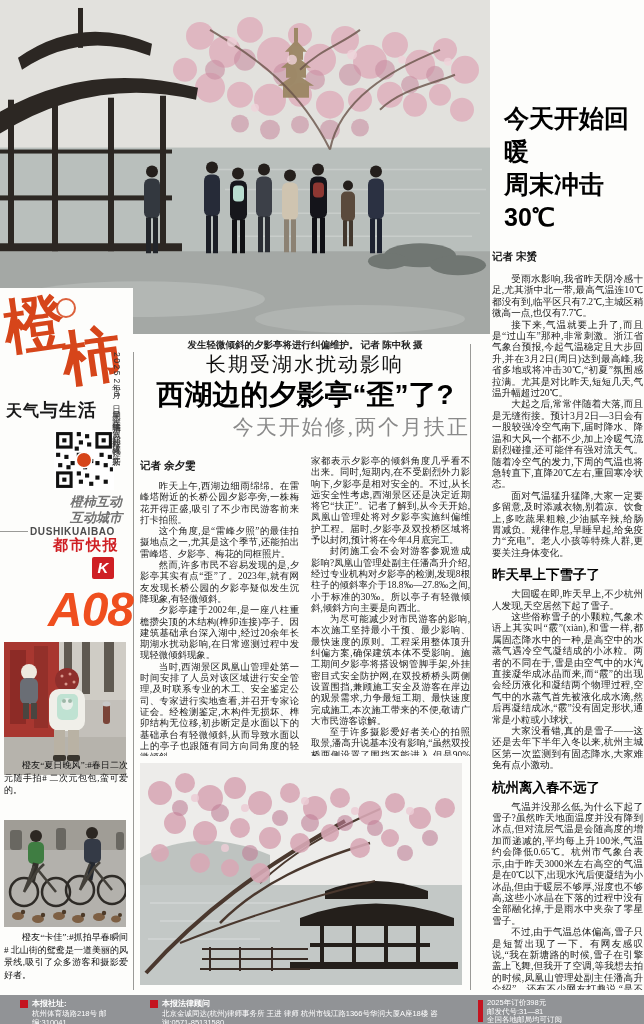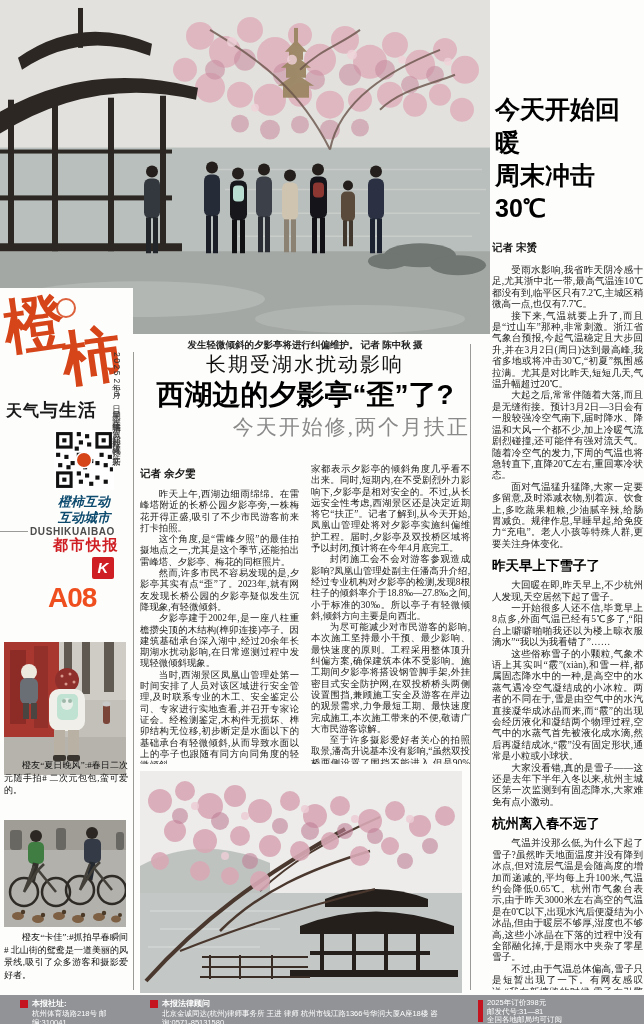--- a/index.html
+++ b/index.html
@@ -23,63 +23,63 @@
   .logo .lc{position:absolute;font-family:"DejaVu Serif",serif;font-weight:900;color:#d6451a;
             font-size:60px;transform:rotate(-8deg);line-height:1;}
   .logo .lc1{left:4px;top:2px;}
   .logo .lc2{left:62px;top:34px;}
   .logo .seal{position:absolute;left:56px;top:6px;width:16px;height:16px;border:2px solid #d6451a;
               border-radius:50%;opacity:.85;}
   .section-title{position:absolute;left:6px;top:398px;white-space:nowrap;}
   .section-title .big{font-size:16px;font-weight:700;letter-spacing:1px;}
   .section-title .small{font-size:18px;font-weight:700;letter-spacing:1px;}
   .qr{position:absolute;left:54px;top:430px;width:60px;height:60px;}
-  .interact{position:absolute;left:46px;top:494px;width:76px;text-align:center;
-            font:italic 700 13px/15.5px "Liberation Serif",serif;color:#0c4a6e;}
+  .interact{position:absolute;left:46px;top:494px;width:76px;text-align:right;
+            font:italic 700 13px/15.5px "Liberation Serif",serif;color:#737373;}
   .brand-rule{position:absolute;left:0;top:531px;width:28px;height:1px;background:#9a9a97;}
   .brand-latin{position:absolute;left:30px;top:526px;font-size:10px;font-weight:700;
                letter-spacing:.6px;color:#4c4c4c;}
   .brand-cn{position:absolute;left:53px;top:536px;font-size:15px;font-weight:900;
             color:#cf1f24;letter-spacing:1.5px;}
   .k-logo{position:absolute;left:92px;top:557px;width:22px;height:22px;background:#cf1f24;
           color:#fff;font:italic 900 15px/22px "Liberation Sans",sans-serif;text-align:center;
           border-radius:2px;}
-  .page-num{position:absolute;left:48px;top:582px;font-size:28px;font-weight:900;
-            color:#ef4f1f;letter-spacing:-1px;font-family:"Liberation Sans",sans-serif;}
+  .page-num{position:absolute;left:48px;top:582px;font-size:48px;font-weight:900;
+            color:#ef4f1f;letter-spacing:-1px;font-family:"Liberation Sans",sans-serif;font-style:italic;}
   .date-vertical{position:absolute;left:111px;top:352px;height:292px;writing-mode:vertical-rl;
                  font-size:8.5px;letter-spacing:1.5px;color:#333;}
 
   .side-photo{position:absolute;left:4px;width:122px;overflow:hidden;}
   #sp1{top:642px;height:133px;}
   #sp2{top:820px;height:107px;}
   .side-photo svg{display:block;width:100%;height:100%;}
   .side-caption{position:absolute;left:4px;width:124px;font:9px/12.5px "Liberation Serif",serif;
                 text-align:justify;text-indent:2em;color:#111;}
   #sc1{top:759px;}
   #sc2{top:931px;}
 
   
   .center{position:absolute;left:140px;top:352px;width:330px;}
   .kicker{text-align:center;font:20px/24px "Liberation Serif",serif;color:#111;letter-spacing:2px;}
   .headline{text-align:center;font-weight:900;font-size:28px;line-height:34px;letter-spacing:0;
             margin-top:2px;color:#000;}
   .subline{text-align:right;font:21px/26px "Liberation Serif",serif;color:#8a8a8a;
            letter-spacing:2px;margin-top:2px;}
-  .cols{display:flex;gap:12px;margin-top:24px;height:300px;overflow:hidden;}
+  .cols{display:flex;gap:12px;margin-top:16px;height:300px;overflow:hidden;}
   .col{width:159px;}
   .byline{font:700 10.5px/14px "Liberation Sans",sans-serif;margin:2px 0 9px;}
   .col p, .wbody p{margin:0;text-align:justify;}
   .col p.t-p{font:9.4px/11.3px "Liberation Serif",serif;text-indent:2em;}
   .col p.t-cont{font:9.4px/11.3px "Liberation Serif",serif;text-indent:0;}
   .center-photo{margin-top:7px;width:322px;height:222px;overflow:hidden;}
   .center-photo svg{display:block;width:100%;height:100%;}
 
   
   .weather{position:absolute;left:492px;top:90px;width:151px;height:900px;overflow:hidden;}
-  .weather h1{margin:3px;font-size:25px;line-height:33px;font-weight:900;letter-spacing:0;color:#000;}
+  .weather h1{margin:12px;font-size:25px;line-height:33px;font-weight:900;letter-spacing:0;color:#000;}
   .weather .byline{margin:16px 0 10px;font:700 10.5px/13px "Liberation Sans",sans-serif;}
   .wbody p.t-p{font:9.6px/11.4px "Liberation Serif",serif;text-indent:2em;}
   .wbody p.t-h{font:900 13.5px/16px "Liberation Sans",sans-serif;text-indent:0;
                margin:9px 0 5px;color:#000;}
 
   
   .footer{position:absolute;left:0;top:995px;width:644px;height:29px;background:#919396;color:#fff;}
   .fgroup{position:absolute;top:4px;display:flex;gap:4px;}
   #fg1{left:20px;width:120px;}
   #fg2{left:150px;width:300px;}
@@ -522,21 +522,20 @@
     <h1><span>今天开始回暖</span><br><span>周末冲击30℃</span></h1>
     <div class="byline">记者 宋赟</div>
     <div class="wbody">
 
     <p class="t-p">受雨水影响,我省昨天阴冷感十足,尤其浙中北一带,最高气温连10℃都没有到,临平区只有7.2℃,主城区稍微高一点,也仅有7.7℃。</p>
         <p class="t-p">接下来,气温就要上升了,而且是“过山车”那种,非常刺激。浙江省气象台预报,今起气温稳定且大步回升,并在3月2日(周日)达到最高峰,我省多地或将冲击30℃,“初夏”氛围感拉满。尤其是对比昨天,短短几天,气温升幅超过20℃。</p>
         <p class="t-p">大起之后,常常伴随着大落,而且是无缝衔接。预计3月2日—3日会有一股较强冷空气南下,届时降水、降温和大风一个都不少,加上冷暖气流剧烈碰撞,还可能伴有强对流天气。随着冷空气的发力,下周的气温也将急转直下,直降20℃左右,重回寒冷状态。</p>
         <p class="t-p">面对气温猛升猛降,大家一定要多留意,及时添减衣物,别着凉。饮食上,多吃蔬果粗粮,少油腻辛辣,给肠胃减负。规律作息,早睡早起,给免疫力“充电”。老人小孩等特殊人群,更要关注身体变化。</p>
         <p class="t-h">昨天早上下雪子了</p>
         <p class="t-p">大回暖在即,昨天早上,不少杭州人发现,天空居然下起了雪子。</p>
-        <p class="t-p">一开始很多人还不信,毕竟早上8点多,外面气温已经有5℃多了,“阳台上噼噼啪啪我还以为楼上晾衣服滴水”“我以为我看错了”……</p>
         <p class="t-p">这些俗称雪子的小颗粒,气象术语上其实叫“霰”(xiàn),和雪一样,都属固态降水中的一种,是高空中的水蒸气遇冷空气凝结成的小冰粒。两者的不同在于,雪是由空气中的水汽直接凝华成冰晶而来,而“霰”的出现会经历液化和凝结两个物理过程,空气中的水蒸气首先被液化成水滴,然后再凝结成冰,“霰”没有固定形状,通常是小粒或小球状。</p>
         <p class="t-p">大家没看错,真的是雪子——这还是去年下半年入冬以来,杭州主城区第一次监测到有固态降水,大家难免有点小激动。</p>
         <p class="t-h">杭州离入春不远了</p>
         <p class="t-p">气温并没那么低,为什么下起了雪子?虽然昨天地面温度并没有降到冰点,但对流层气温是会随高度的增加而递减的,平均每上升100米,气温约会降低0.65℃。杭州市气象台表示,由于昨天3000米左右高空的气温是在0℃以下,出现水汽后便凝结为小冰晶,但由于暖层不够厚,湿度也不够高,这些小冰晶在下落的过程中没有全部融化掉,于是雨水中夹杂了零星雪子。</p>
         <p class="t-p">不过,由于气温总体偏高,雪子只是短暂出现了一下。有网友感叹说,“我在新塘路的时候,雪子在引擎盖上飞舞,但我开了空调,等我想去拍的时候,凤凰山管理处副主任潘高升介绍”。还有不少网友打趣说,“是不是谁家烧菜盐撒下来了”,“幸好拍得快,不然都化了消失了没证据了”……</p>
         <p class="t-p">还有人说,“这个雪子是来探春的吧,美丽的春天是不是将要来临了?”确实,温州已经宣布今天入春了,杭州离入春也不远了。</p>
       </div>
   </div>
 
   <div class="footer">

